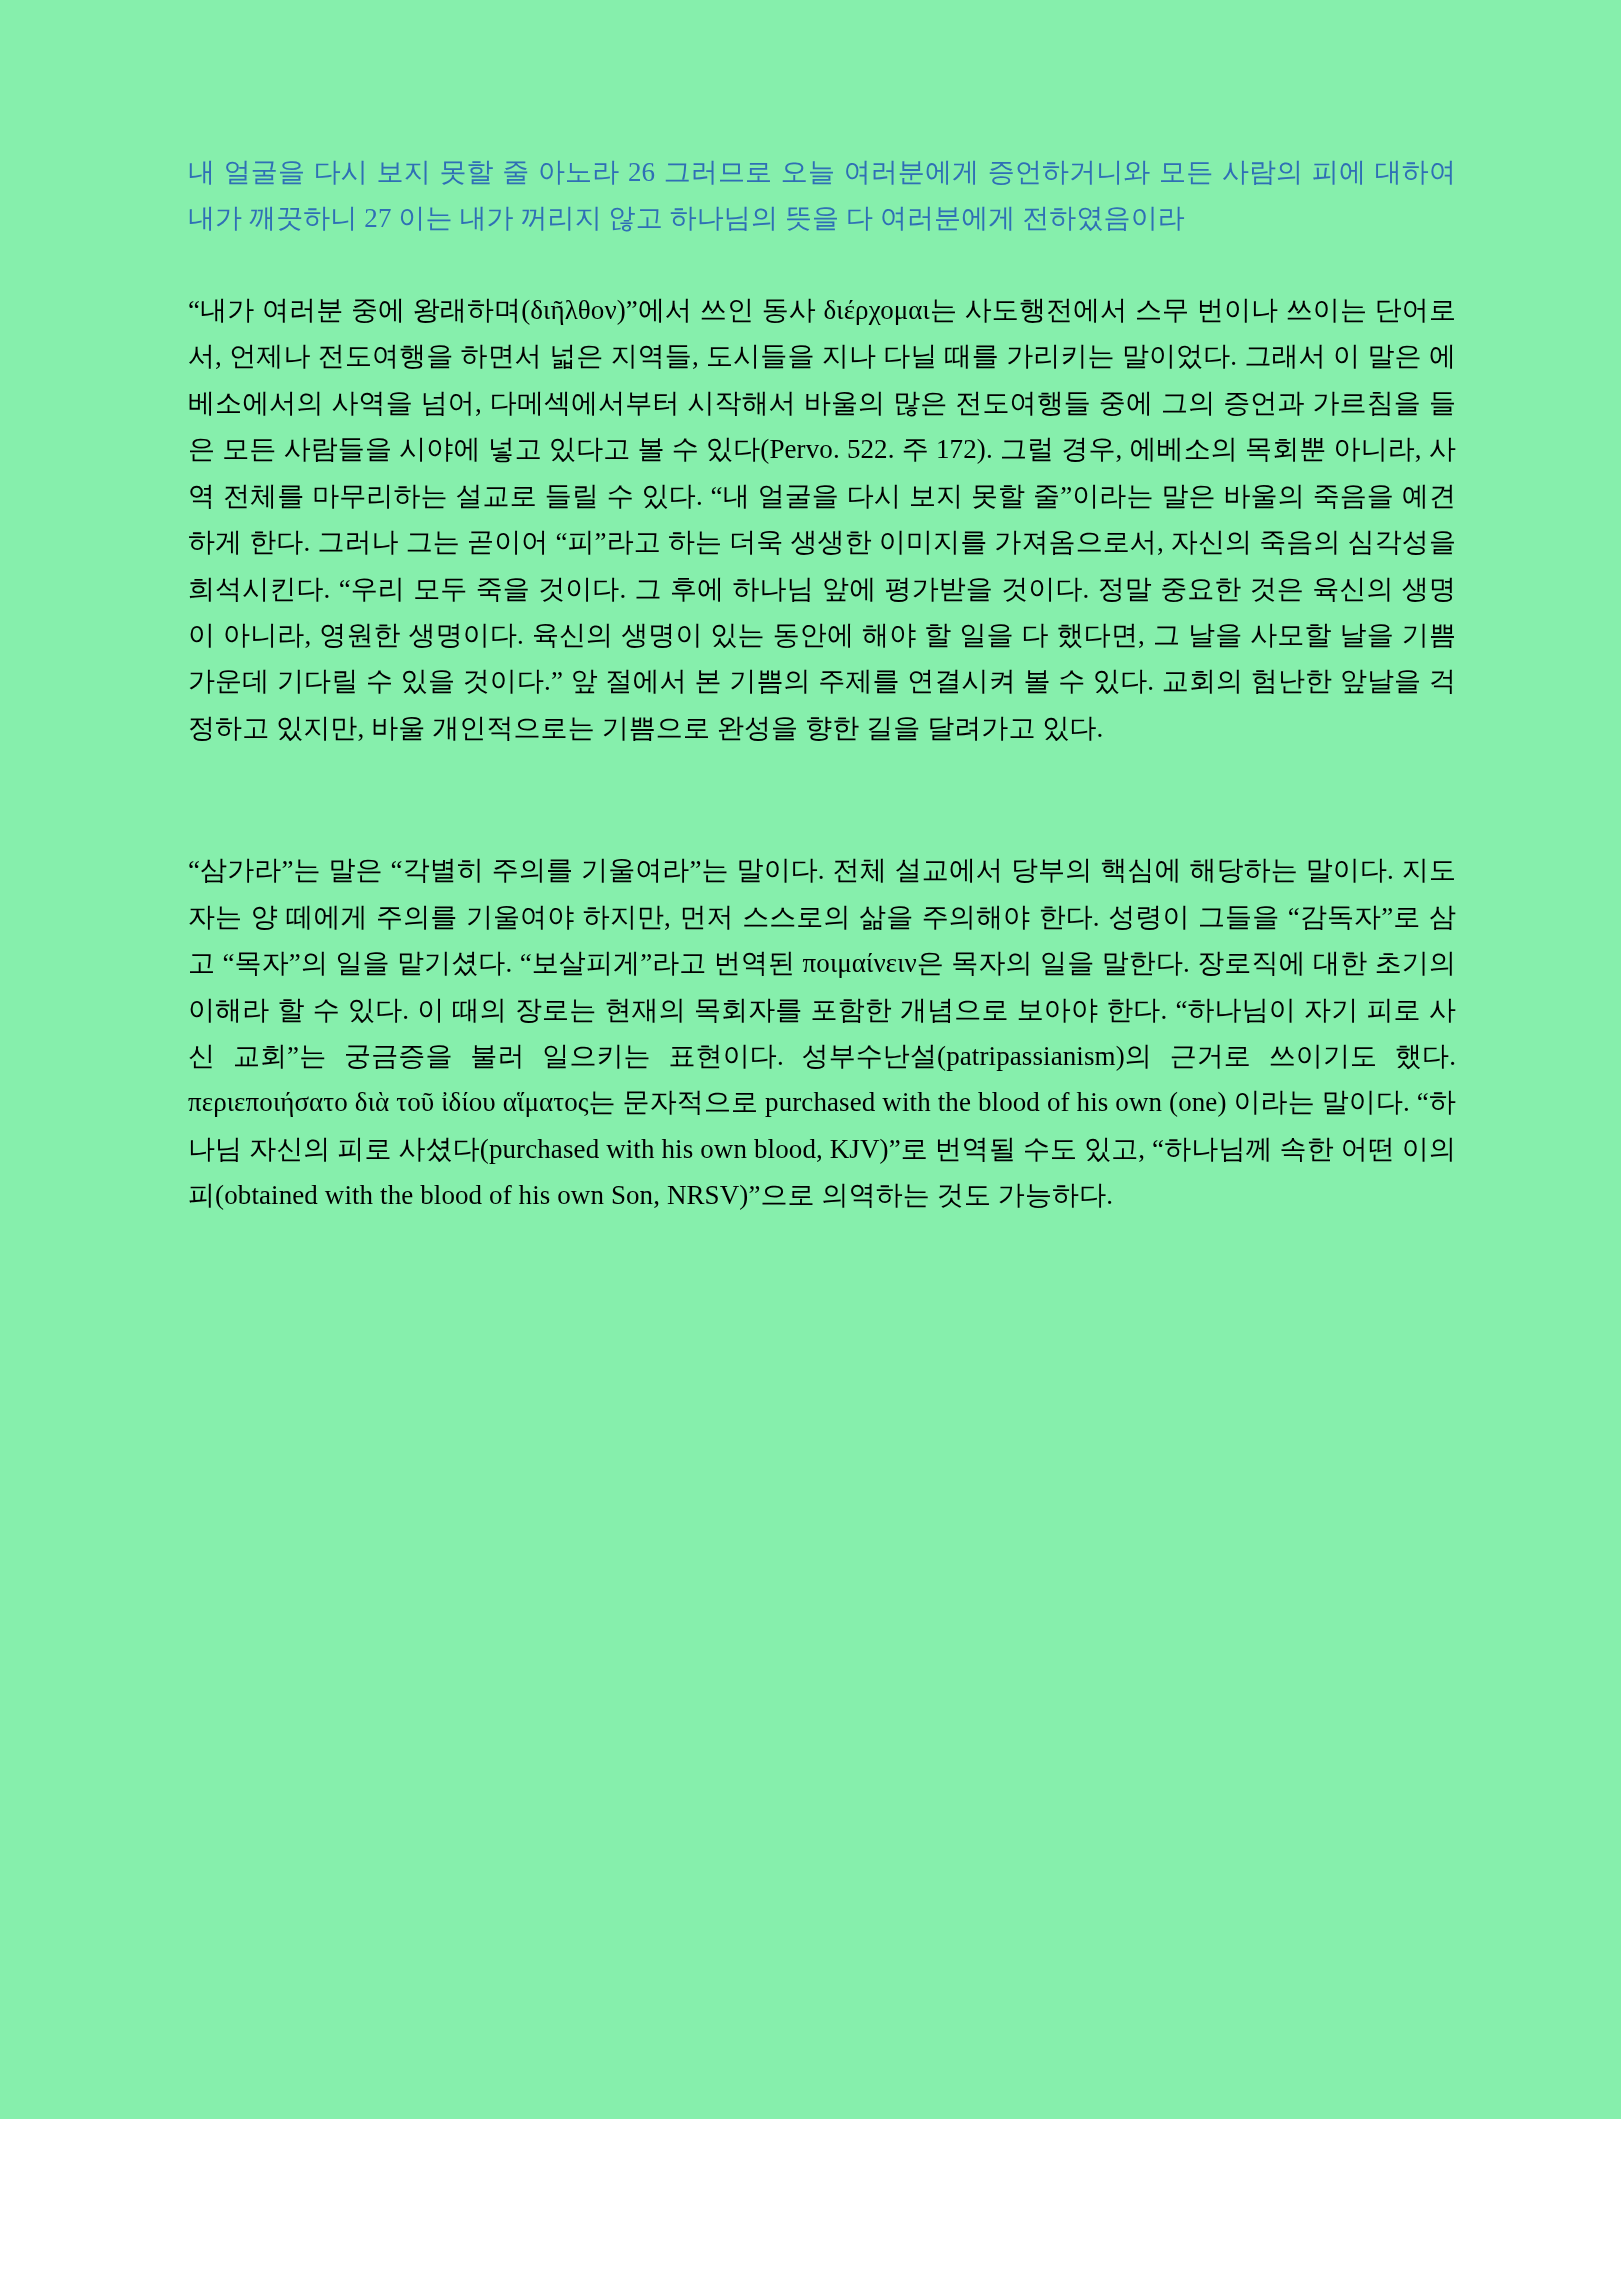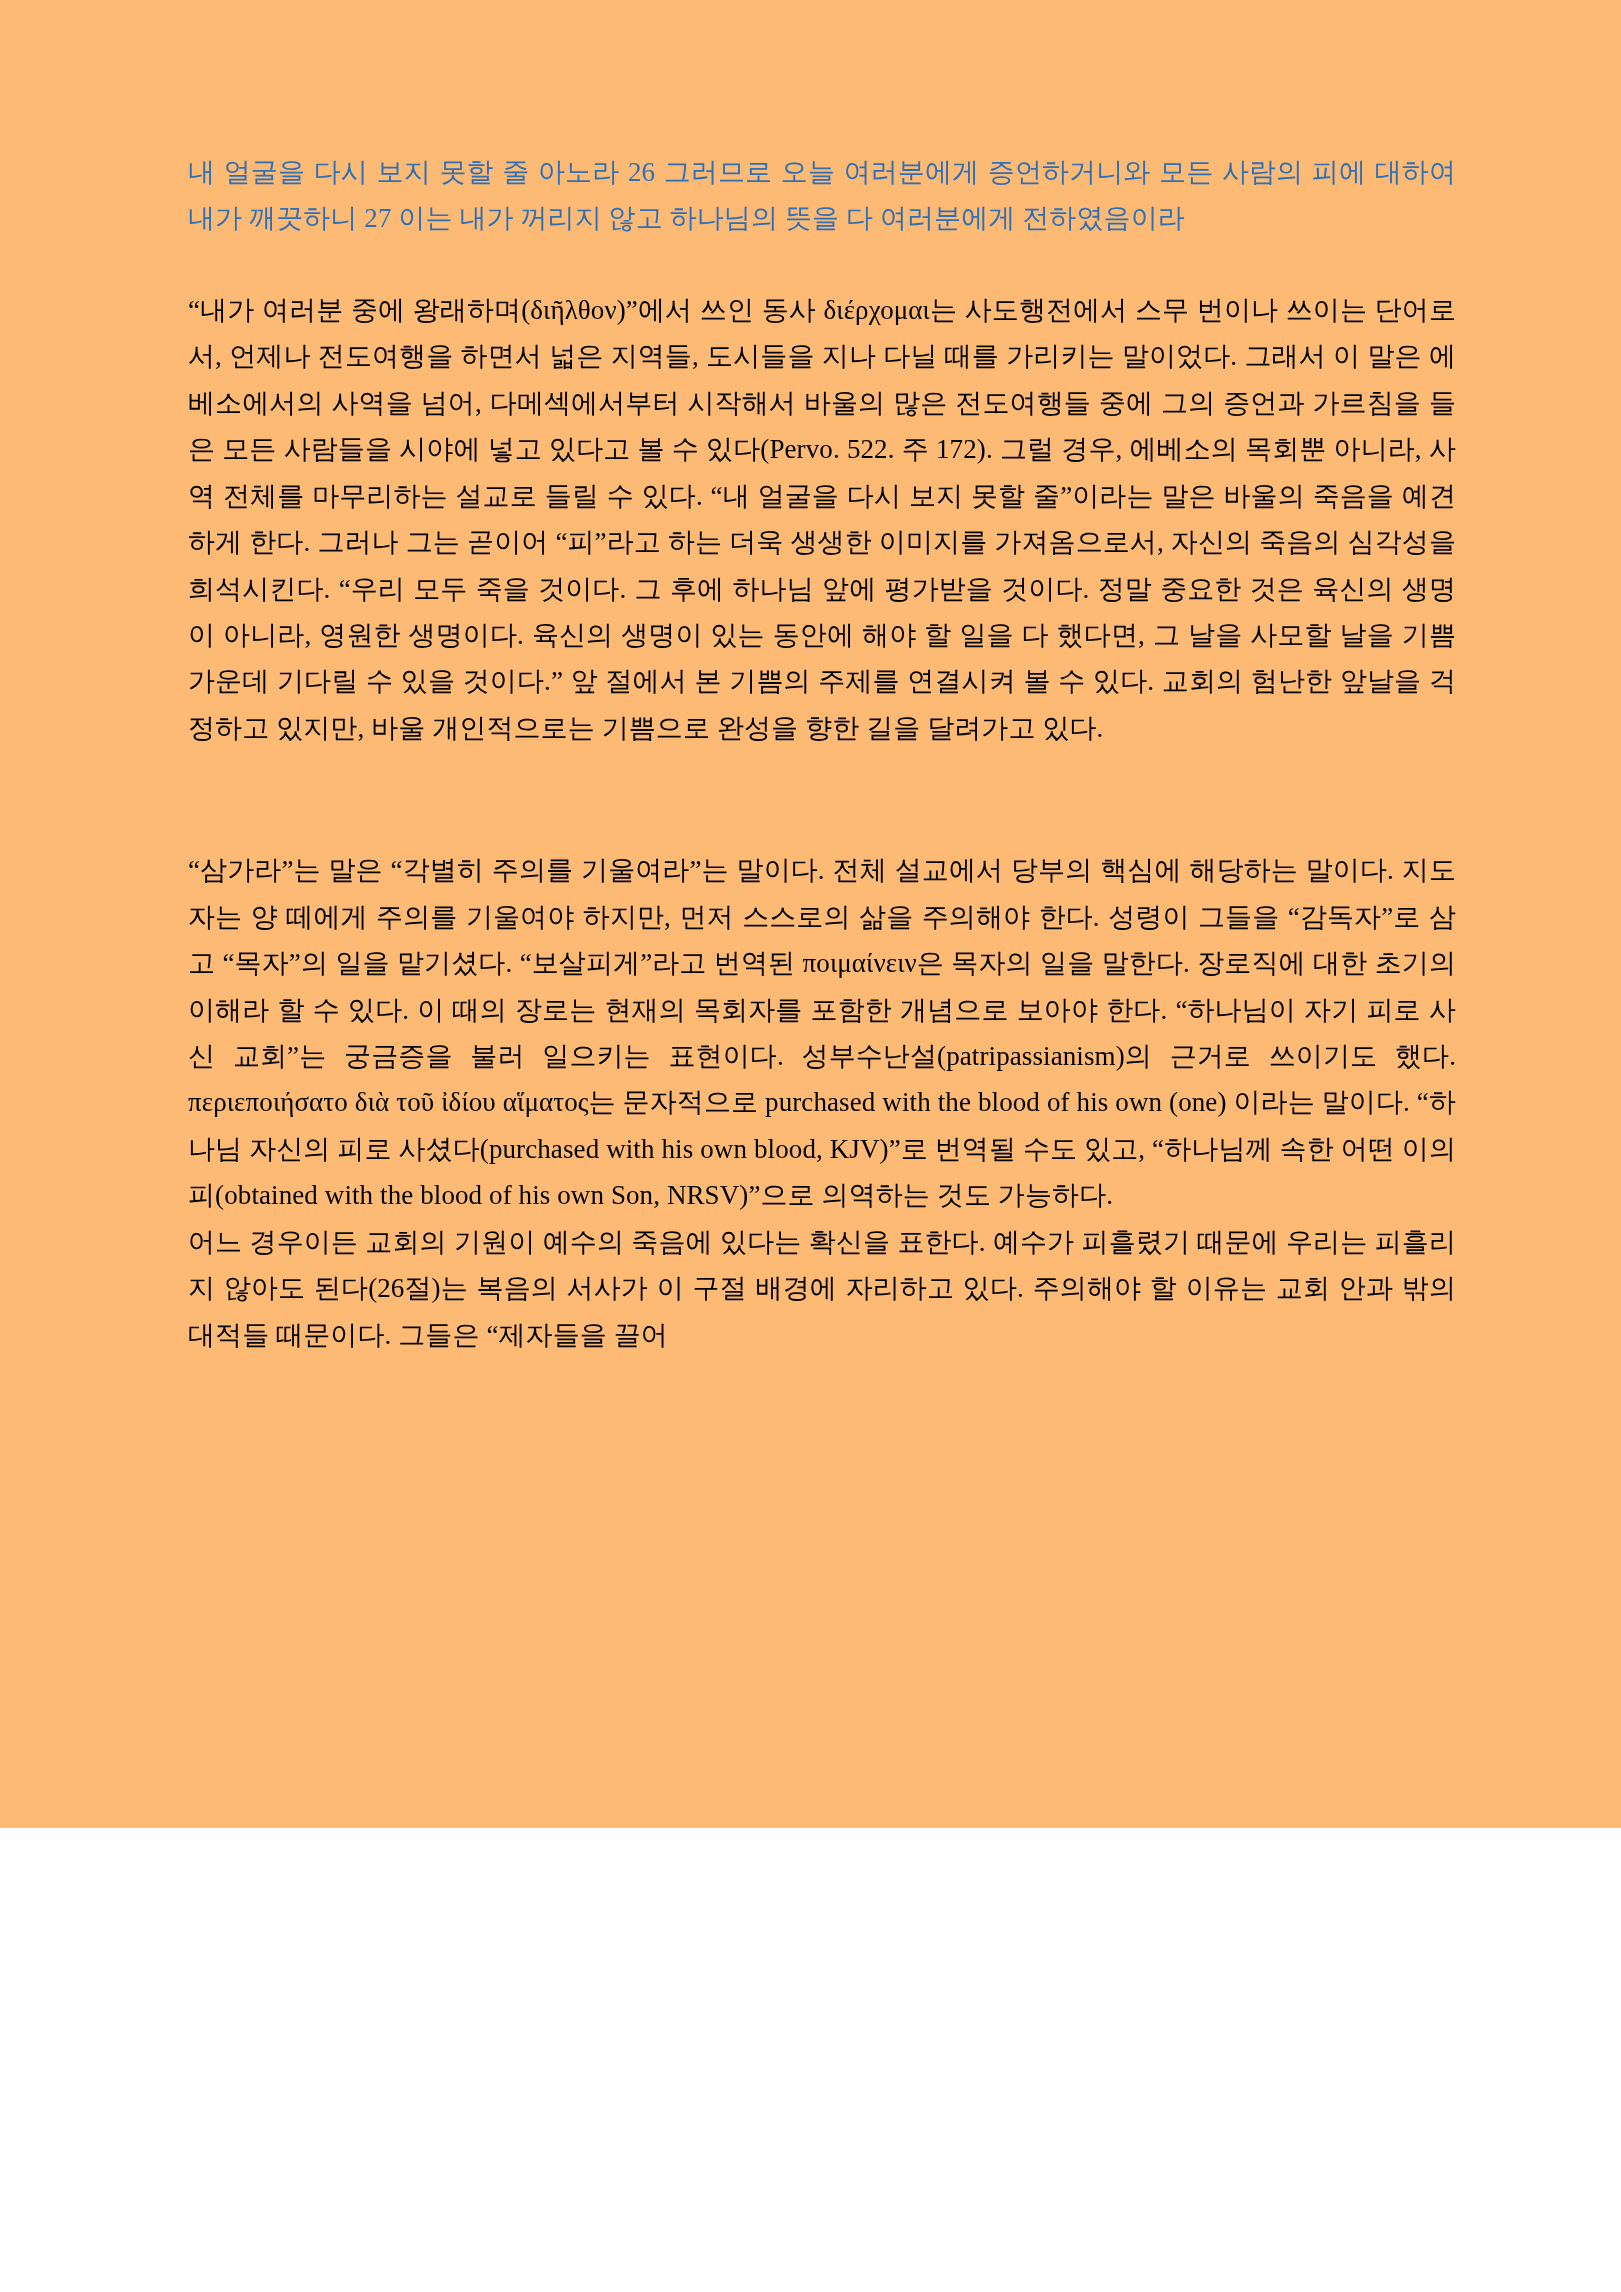--- a/index.html
+++ b/index.html
@@ -6,22 +6,22 @@
     margin: 0;
     padding: 0;
     background: #ffffff;
   }
   body {
     font-family: "Liberation Serif", serif;
   }
   .page {
     position: relative;
     width: 1621px;
-    height: 1828px;
-    background: #fdba74;
+    height: 2119px;
+    background: #86efac;
     box-sizing: border-box;
     padding: 149px 165px 0 188px;
     overflow: hidden;
   }
   .doc-body {
     width: 1268px;
   }
   p {
     margin: 0;
     text-align: justify;
@@ -49,17 +49,16 @@
 
     <p class="body">“내가 여러분 중에 왕래하며(διῆλθον)”에서 쓰인 동사 διέρχομαι는 사도행전에서 스무 번이나 쓰이는 단어로서, 언제나 전도여행을 하면서 넓은 지역들, 도시들을 지나 다닐 때를 가리키는 말이었다. 그래서 이 말은 에베소에서의 사역을 넘어, 다메섹에서부터 시작해서 바울의 많은 전도여행들 중에 그의 증언과 가르침을 들은 모든 사람들을 시야에 넣고 있다고 볼 수 있다(Pervo. 522. 주 172). 그럴 경우, 에베소의 목회뿐 아니라, 사역 전체를 마무리하는 설교로 들릴 수 있다. “내 얼굴을 다시 보지 못할 줄”이라는 말은 바울의 죽음을 예견하게 한다. 그러나 그는 곧이어 “피”라고 하는 더욱 생생한 이미지를 가져옴으로서, 자신의 죽음의 심각성을 희석시킨다. “우리 모두 죽을 것이다. 그 후에 하나님 앞에 평가받을 것이다. 정말 중요한 것은 육신의 생명이 아니라, 영원한 생명이다. 육신의 생명이 있는 동안에 해야 할 일을 다 했다면, 그 날을 사모할 날을 기쁨 가운데 기다릴 수 있을 것이다.” 앞 절에서 본 기쁨의 주제를 연결시켜 볼 수 있다. 교회의 험난한 앞날을 걱정하고 있지만, 바울 개인적으로는 기쁨으로 완성을 향한 길을 달려가고 있다.</p>
 
     <div class="gap-lg"></div>
 
 
     <div class="gap-md"></div>
 
     <p class="body">“삼가라”는 말은 “각별히 주의를 기울여라”는 말이다. 전체 설교에서 당부의 핵심에 해당하는 말이다. 지도자는 양 떼에게 주의를 기울여야 하지만, 먼저 스스로의 삶을 주의해야 한다. 성령이 그들을 “감독자”로 삼고 “목자”의 일을 맡기셨다. “보살피게”라고 번역된 ποιμαίνειν은 목자의 일을 말한다. 장로직에 대한 초기의 이해라 할 수 있다. 이 때의 장로는 현재의 목회자를 포함한 개념으로 보아야 한다. “하나님이 자기 피로 사신 교회”는 궁금증을 불러 일으키는 표현이다. 성부수난설(patripassianism)의 근거로 쓰이기도 했다. περιεποιήσατο διὰ τοῦ ἰδίου αἵματος는 문자적으로 purchased with the blood of his own (one) 이라는 말이다. “하나님 자신의 피로 사셨다(purchased with his own blood, KJV)”로 번역될 수도 있고, “하나님께 속한 어떤 이의 피(obtained with the blood of his own Son, NRSV)”으로 의역하는 것도 가능하다.</p>
 
-    <p class="body">어느 경우이든 교회의 기원이 예수의 죽음에 있다는 확신을 표한다. 예수가 피흘렸기 때문에 우리는 피흘리지 않아도 된다(26절)는 복음의 서사가 이 구절 배경에 자리하고 있다. 주의해야 할 이유는 교회 안과 밖의 대적들 때문이다. 그들은 “제자들을 끌어</p>
 
   </div>
 </div>
 
 
 </body></html>

